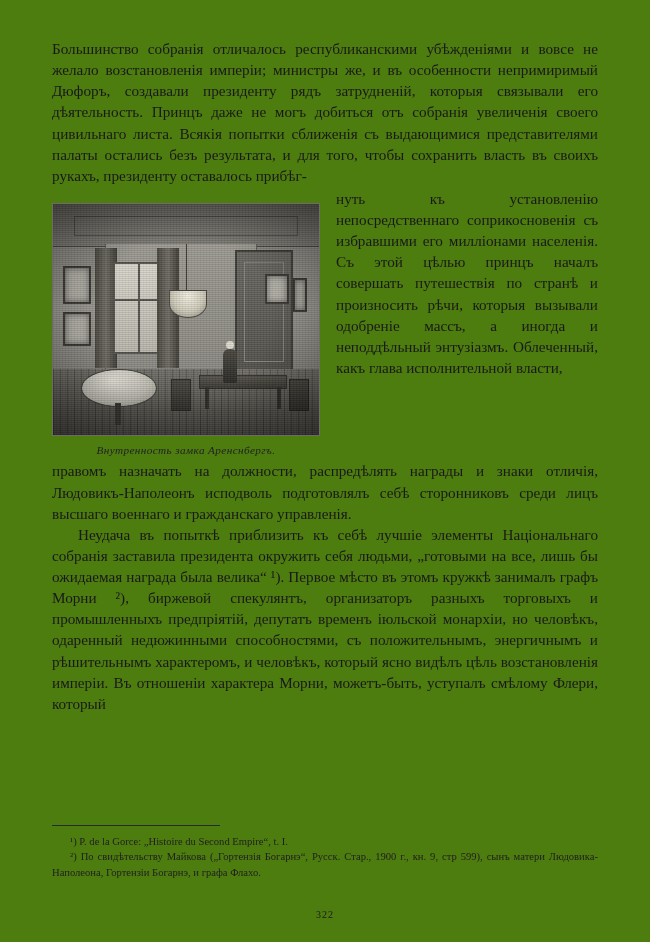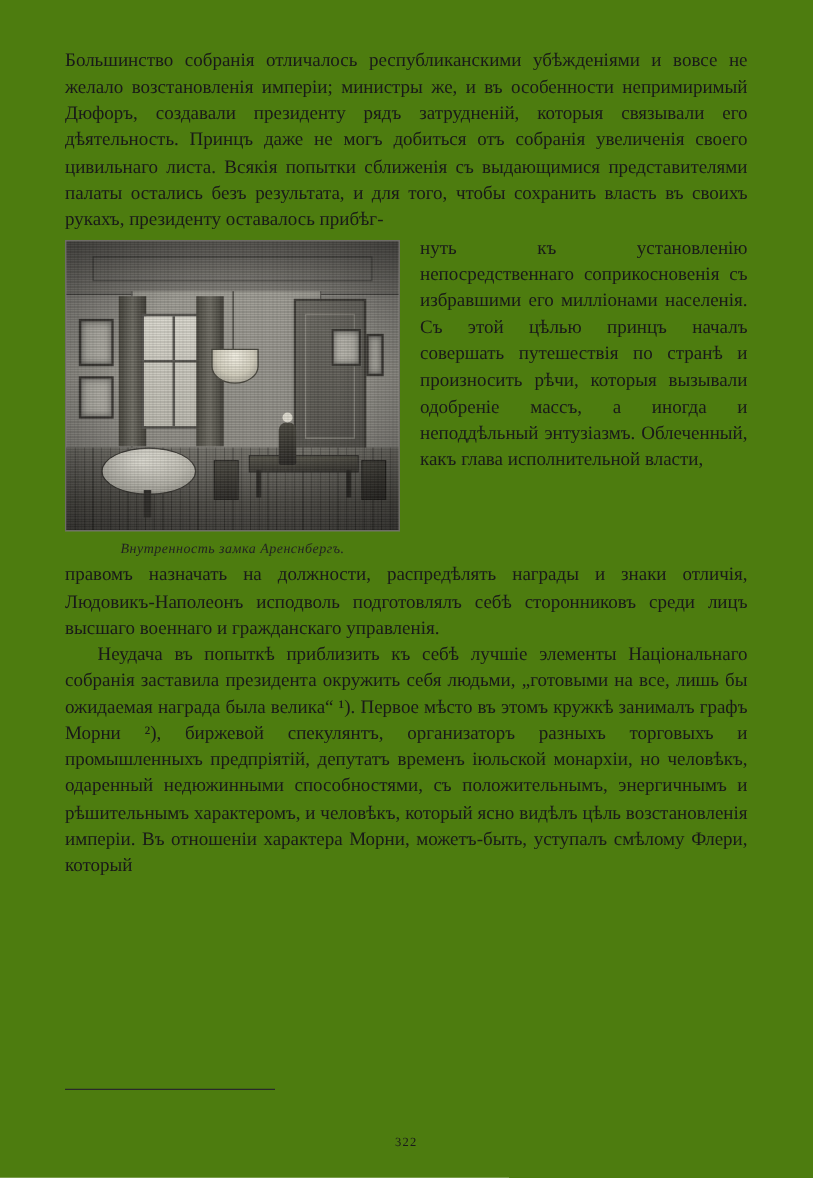--- a/index.html
+++ b/index.html
@@ -33,21 +33,21 @@
   .para {
     margin: 0 0 0 0;
     text-indent: 0;
   }
   .para.indent {
     text-indent: 26px;
   }
   .figure {
     float: left;
     width: 268px;
-    margin: 4px 16px 2px 0;
+    margin: 15px 16px 2px 0;
   }
   .figure-frame {
     width: 268px;
     height: 233px;
     position: relative;
     overflow: hidden;
     background: #8e8c86;
     border: 1px solid #6e6c66;
     box-sizing: border-box;
   }
@@ -290,17 +290,19 @@
     <div class="clear"></div>
 
     <p class="para">правомъ назначать на должности, распредѣлять награды и знаки отличія, Людовикъ-Наполеонъ исподволь подготовлялъ себѣ сторонниковъ среди лицъ высшаго военнаго и гражданскаго управленія.</p>
 
     <p class="para indent">Неудача въ попыткѣ приблизить къ себѣ лучшіе элементы Національнаго собранія заставила президента окружить себя людьми, „готовыми на все, лишь бы ожидаемая награда была велика“ ¹). Первое мѣсто въ этомъ кружкѣ занималъ графъ Морни ²), биржевой спекулянтъ, организаторъ разныхъ торговыхъ и промышленныхъ предпріятій, депутатъ временъ іюльской монархіи, но человѣкъ, одаренный недюжинными способностями, съ положительнымъ, энергичнымъ и рѣшительнымъ характеромъ, и человѣкъ, который ясно видѣлъ цѣль возстановленія имперіи. Въ отношеніи характера Морни, можетъ-быть, уступалъ смѣлому Флери, который</p>
 
   </div>
 
   <div class="notes">
     <div class="notes-rule"></div>
+    <p class="note">¹) P. de la Gorce: „Histoire du Second Empire“, t. I.</p>
+    <p class="note">²) По свидѣтельству Майкова („Гортензія Богарнэ“, Русск. Стар., 1900 г., кн. 9, стр 599), сынъ матери Людовика-Наполеона, Гортензіи Богарнэ, и графа Флахо.</p>
   </div>
 
   <div class="page-number">322</div>
 
 </div>
 
 </body></html>

